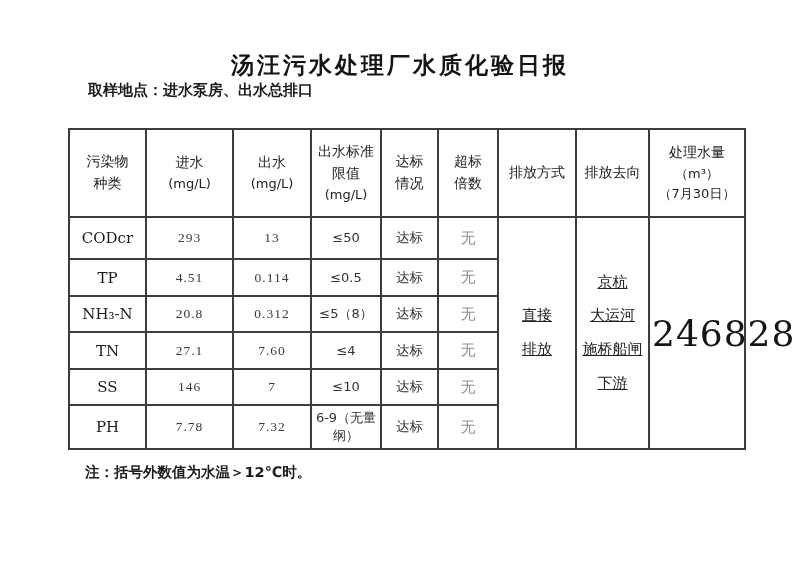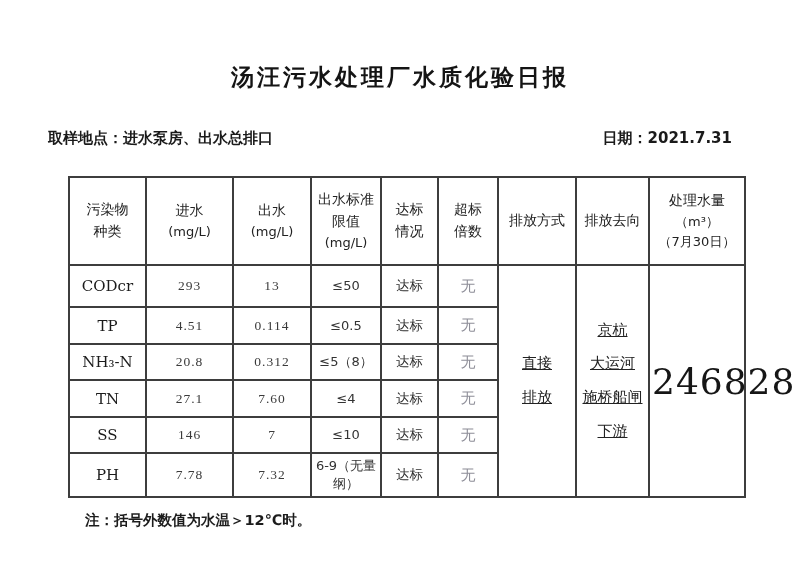--- a/index.html
+++ b/index.html
@@ -5,27 +5,27 @@
   html,body{margin:0;padding:0;}
   body{
     width:800px;height:564px;
     background:#ffffff;
     font-family:"DejaVu Sans","Liberation Sans",sans-serif;
     color:#1e1e1e;
     overflow:hidden;
   }
   .page{width:800px;height:564px;position:relative;box-sizing:border-box;padding-top:50px;}
   .title{
-    margin:12px;text-align:center;
+    margin:0;text-align:center;
     font-size:23px;font-weight:bold;letter-spacing:3px;
     color:#141414;
   }
   .meta-row{
     display:flex;justify-content:space-between;align-items:baseline;
-    padding:0 68px 0 48px;margin-top:36px;
+    padding:0 68px 0 88px;
     font-size:15px;font-weight:bold;color:#1a1a1a;
   }
   table.report{
     border-collapse:collapse;table-layout:fixed;
     margin:28px 0 0 68px;width:676px;
     border:2px solid #eab308;
   }
   table.report th, table.report td{
     border:2px solid #3d3d3d;
     text-align:center;vertical-align:middle;
@@ -59,21 +59,20 @@
 </style>
 </head>
 <body>
 
 <div class="page">
 
   <h1 class="title">汤汪污水处理厂水质化验日报</h1>
 
   <div class="meta-row">
     <span>取样地点：进水泵房、出水总排口</span>
-    <span>日期：2021.7.31</span>
   </div>
 
   <table class="report">
     <colgroup>
       <col style="width:77px">
         <col style="width:87px">
         <col style="width:78px">
       <col style="width:70px">
         <col style="width:57px">
         <col style="width:60px">

